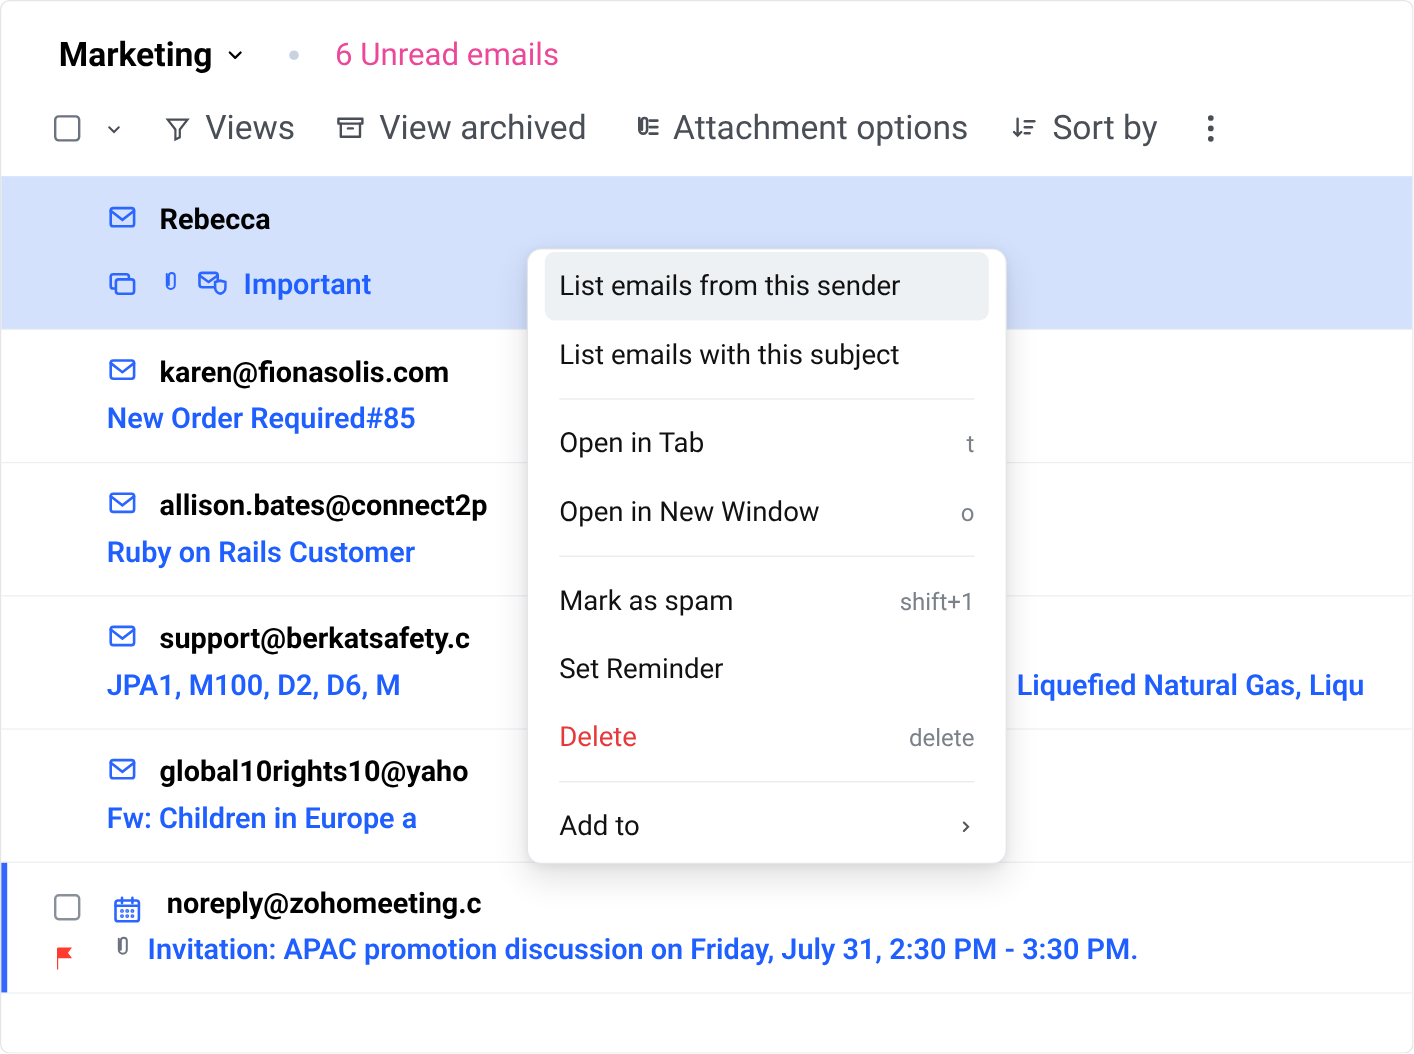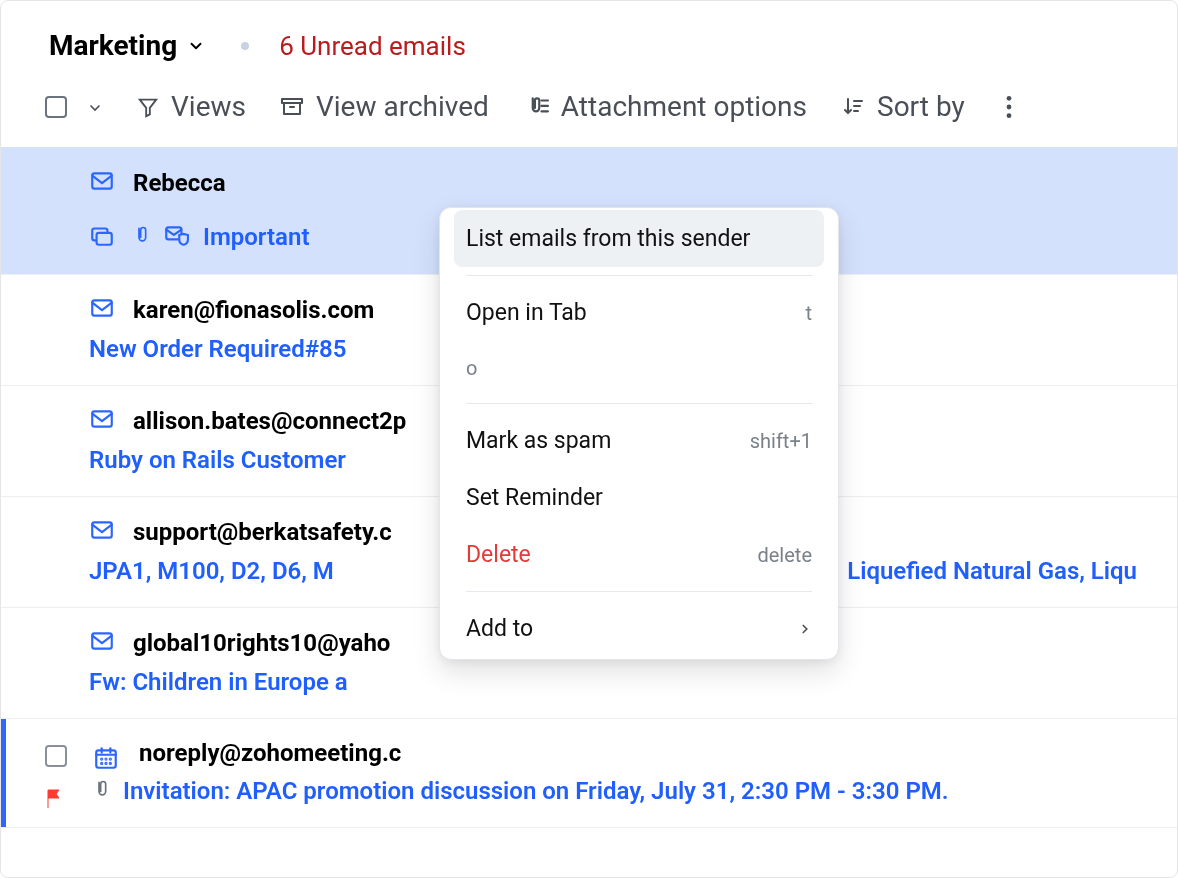--- a/index.html
+++ b/index.html
@@ -3,21 +3,21 @@
   <meta charset="utf-8">
   <style>
     * { box-sizing: border-box; margin: 0; padding: 0; }
     body { font-family: -apple-system, BlinkMacSystemFont, "Segoe UI", Roboto, Helvetica, Arial, sans-serif; background: #fff; width: 1178px; height: 878px; overflow: hidden; position: relative; }
     .container { width: 1178px; height: 878px; border: 1px solid #e5e5e5; border-radius: 8px; background: #fff; position: relative; overflow: hidden; }
     
     .header { padding: 28px 40px 18px 48px; display: flex; align-items: center; gap: 18px; }
     .folder-title { font-size: 28px; font-weight: 700; color: #000; display: flex; align-items: center; gap: 10px; }
     .chevron-down { display: inline-block; }
     .dot { width: 8px; height: 8px; background: #c9d2e0; border-radius: 50%; margin: 0 12px 0 18px; }
-    .unread-link { color: #b91c1c; font-size: 26px; font-weight: 400; }
+    .unread-link { color: #ec4899; font-size: 26px; font-weight: 400; }
 
     .toolbar { display: flex; align-items: center; padding: 10px 40px 24px 44px; gap: 34px; color: #4a4f57; font-size: 28px; }
     .toolbar-item { display: flex; align-items: center; gap: 12px; cursor: pointer; }
     .select-all-box { width: 22px; height: 22px; border: 2px solid #6b7280; border-radius: 4px; }
     .toolbar .icon svg { display: block; }
     .tiny-chevron { margin-left: -14px; }
     .more-kebab { margin-left: 6px; }
 
     .email-list { width: 100%; }
     .email-row { position: relative; border-bottom: 1px solid #eceef2; padding: 20px 40px 22px 88px; display: flex; flex-direction: column; gap: 10px;}
@@ -251,26 +251,30 @@
         <span class="subject">Invitation: APAC promotion discussion on Friday, July 31, 2:30 PM - 3:30 PM.</span>
       </div>
     </div>
 
   </div>
 
   <div class="context-menu">
     <div class="menu-item hover">
       <span>List emails from this sender</span>
     </div>
+    <div class="menu-item">
+      <span>List emails with this subject</span>
+    </div>
     <div class="menu-sep"></div>
     <div class="menu-item">
       <span>Open in Tab</span>
       <span class="shortcut">t</span>
     </div>
     <div class="menu-item">
+      <span>Open in New Window</span>
       <span class="shortcut">o</span>
     </div>
     <div class="menu-sep"></div>
     <div class="menu-item">
       <span>Mark as spam</span>
       <span class="shortcut">shift+1</span>
     </div>
     <div class="menu-item">
       <span>Set Reminder</span>
     </div>

